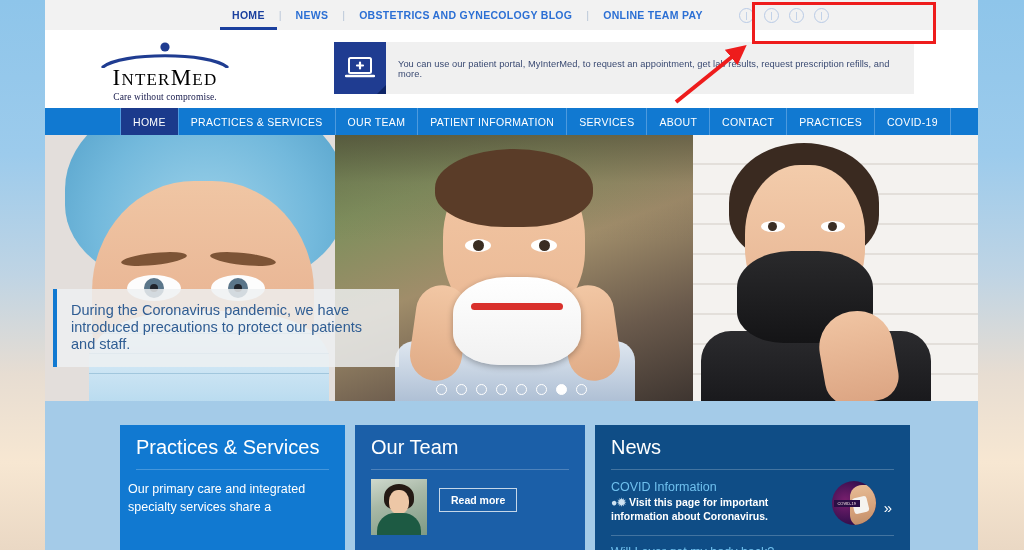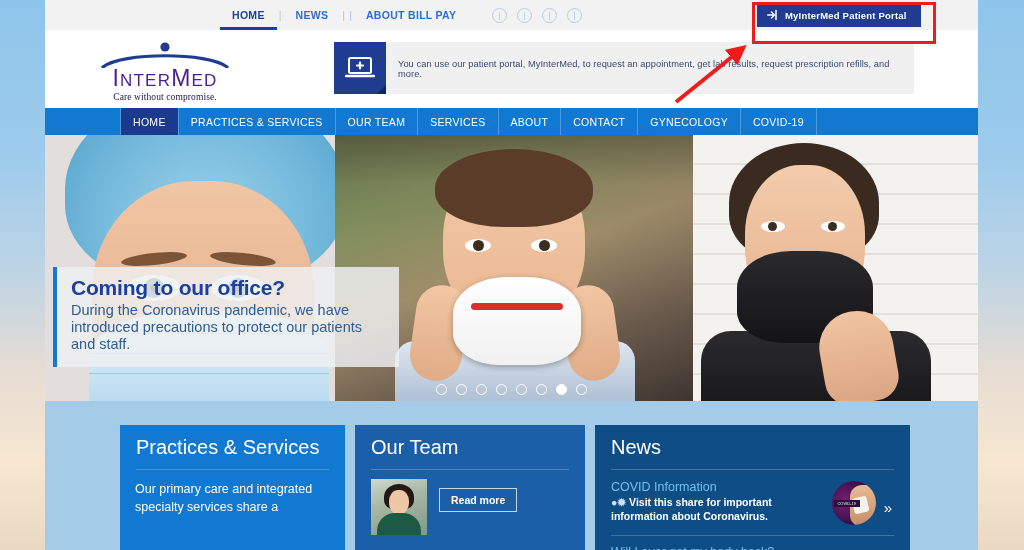--- a/index.html
+++ b/index.html
@@ -100,23 +100,23 @@
   }
   .logo {
     margin-left: 40px;
     width: 160px;
     text-align: center;
     position: relative;
     padding-top: 6px;
   }
   .logo .arc { display:block; margin: 0 auto; }
   .logo .name {
-    font-family: Liberation Sans, sans-serif;
+    font-family: Liberation Serif, serif;
     font-size: 23px;
-    color: #4c1d95;
+    color: #000000;
     letter-spacing: 1.2px;
     line-height: 1.05;
     margin-top: -2px;
   }
   .logo .name .sm { font-size: 17px; }
   .logo .tag {
     font-family: "Liberation Serif", serif;
     font-size: 9.5px;
     color: #15184a;
     letter-spacing: .1px;
@@ -326,21 +326,21 @@
     gap: 10px;
     padding-left: 75px;
   }
   .card { color: #fff; }
   .card .chead {
     font-size: 20px;
     font-weight: normal;
     padding: 12px 16px 10px 16px;
     line-height: 1.08;
   }
-  .card .cbody { padding: 0 15px; }
+  .card .cbody { padding: 0 8px; }
   .card-practices { width: 225px; background: #1179d1; }
   .card-practices .divider { height:1px; background: rgba(255,255,255,.22); margin: 0 16px;}
   .card-practices p {
     font-size: 12.5px;
     line-height: 1.45;
     padding-top: 10px;
   }
   .card-team { width: 230px; background: #1b5fa8; }
   .card-team .divider { height:1px; background: rgba(255,255,255,.22); margin: 0 16px;}
   .team-row { display: flex; gap: 12px; padding: 9px 16px 0 16px; }
@@ -402,38 +402,32 @@
 <body>
 
 <div id="page">
 
   <div class="topbar">
     <nav class="topnav">
       <a class="active" href="#">HOME</a>
       <span class="topsep">|</span>
       <a href="#">NEWS</a>
       <span class="topsep">|</span>
+      <a href="#">OBSTETRICS AND GYNECOLOGY BLOG</a>
       <span class="topsep">|</span>
-      <a href="#">ABOUT BILL PAY</a>
+      <a href="#">ONLINE TEAM PAY</a>
 
       <span class="social">
         <span class="ic"></span>
         <span class="ic"></span>
         <span class="ic"></span>
         <span class="ic"></span>
       </span>
     </nav>
 
-    <div class="portal-btn">
-      <svg width="12" height="12" viewBox="0 0 16 16">
-        <path d="M1 8h8M6 4l4 4-4 4" stroke="#fff" stroke-width="2" fill="none" stroke-linecap="round" stroke-linejoin="round"></path>
-        <path d="M12 2v12" stroke="#fff" stroke-width="2" stroke-linecap="round"></path>
-      </svg>
-      <span>MyInterMed Patient Portal</span>
-    </div>
   </div>
 
   <div class="brandrow">
     <div class="logo">
       <svg class="arc" width="132" height="26" viewBox="0 0 132 26">
         <circle cx="66" cy="5" r="4.6" fill="#1f3c91"></circle>
         <path d="M4 25 C22 10, 110 10, 128 25" stroke="#1f3c91" stroke-width="3.2" fill="none" stroke-linecap="round"></path>
       </svg>
       <div class="name">
         <span>I</span><span class="sm">NTER</span><span>M</span><span class="sm">ED</span>
@@ -452,24 +446,25 @@
       <div class="ptxt">
         <div class="psub">You can use our patient portal, MyInterMed, to request an appointment, get lab results, request prescription refills, and more.</div>
       </div>
     </div>
   </div>
 
   <nav class="mainnav">
     <span class="item active">HOME</span>
     <span class="item">PRACTICES &amp; SERVICES</span>
     <span class="item">OUR TEAM</span>
+    <span class="item">PATIENT INFORMATION</span>
     <span class="item">SERVICES</span>
     <span class="item">ABOUT</span>
     <span class="item">CONTACT</span>
-    <span class="item">GYNECOLOGY</span>
+    <span class="item">PRACTICES</span>
     <span class="item">COVID-19</span>
   </nav>
 
   <div class="hero">
 
     <div class="pane pane1">
       <div class="p1-bg"></div>
       <div class="p1-cap"></div>
       <div class="p1-face"></div>
       <div class="p1-brow l"></div>
@@ -514,21 +509,20 @@
           <span class="i"></span>
         </div>
       <div class="p3-eye r">
           <span class="i"></span>
         </div>
       <div class="p3-mask"></div>
       <div class="p3-thumb"></div>
     </div>
 
     <div class="slide-caption">
-      <h2>Coming to our office?</h2>
       <p>During the Coronavirus pandemic, we have introduced precautions to protect our patients and staff.</p>
     </div>
 
     <div class="dots">
       <span class="d"></span>
       <span class="d"></span>
       <span class="d"></span>
       <span class="d"></span>
       <span class="d"></span>
       <span class="d"></span>
@@ -562,21 +556,21 @@
       </div>
     </div>
 
     <div class="card card-news">
       <div class="chead">News</div>
       <div class="divider"></div>
 
       <div class="news-item">
         <div class="ntxt">
           <div class="news-title">COVID Information</div>
-          <div class="news-desc"><span class="vir">●✹ </span><span>Visit this share for important information about Coronavirus.</span></div>
+          <div class="news-desc"><span class="vir">●✹ </span><span>Visit this page for important information about Coronavirus.</span></div>
         </div>
         <div class="news-thumb">
           <span class="person"></span>
             <span class="tis"></span>
           <span class="lbl">COVID-19</span>
         </div>
         <div class="news-chev">»</div>
       </div>
 
       <div class="divider" style="margin-top:10px"></div>

